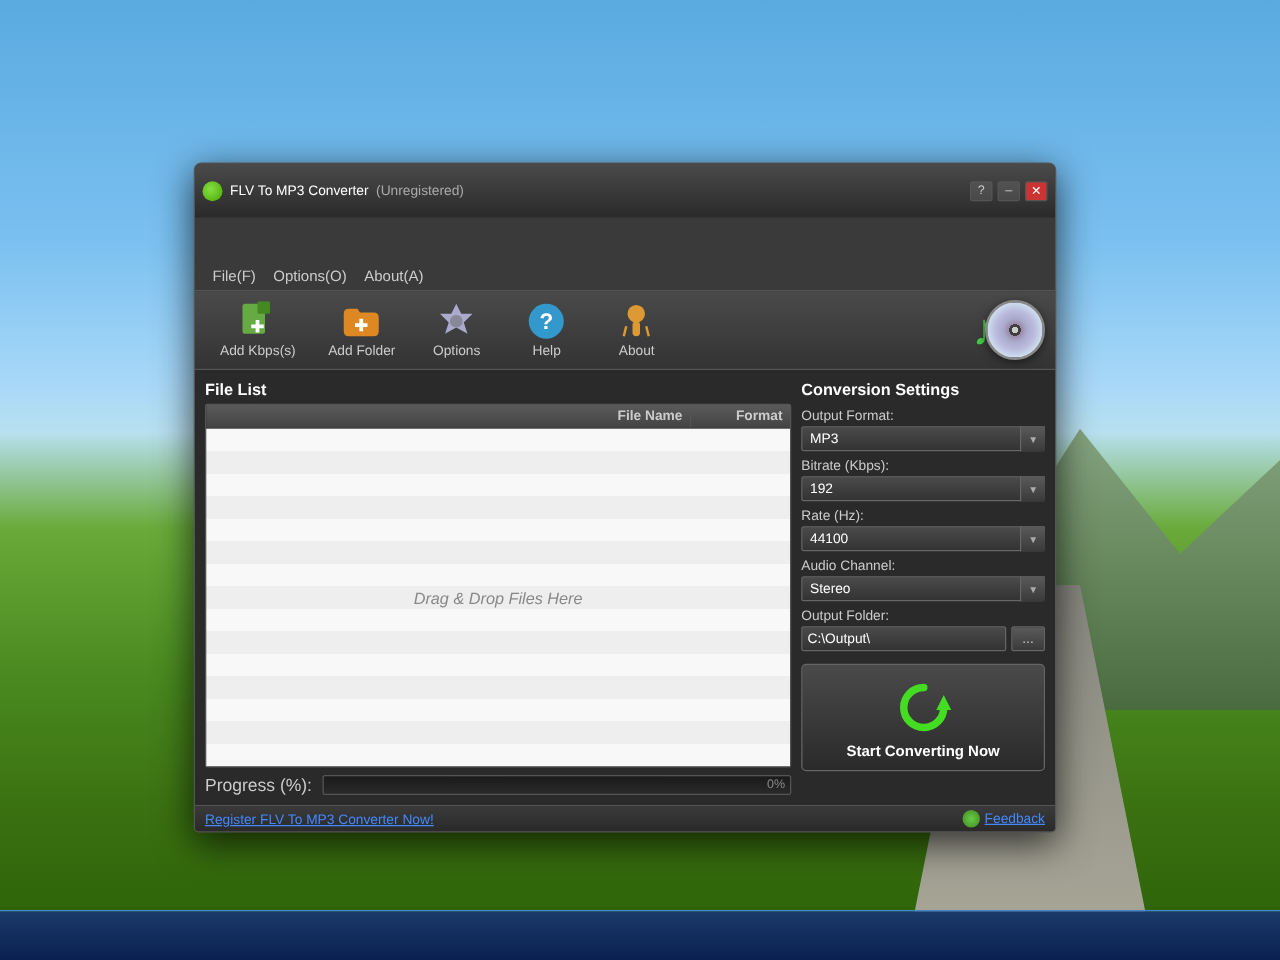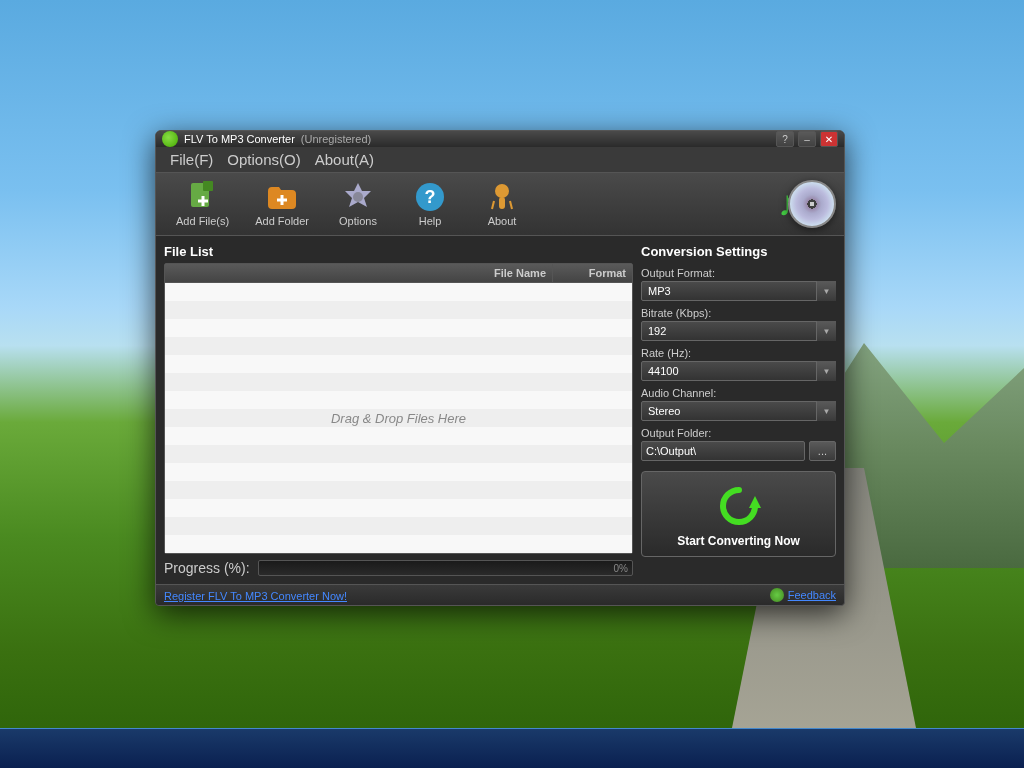--- a/index.html
+++ b/index.html
@@ -65,21 +65,21 @@
     }
 
     
     .title-bar {
       display: flex;
       align-items: center;
       justify-content: space-between;
       background: linear-gradient(180deg, #4a4a4a 0%, #2a2a2a 100%);
       padding: 4px 6px;
       border-radius: 5px 5px 0 0;
-      height: 16px;
+      height: 43px;
       gap: 36px;
     }
 
     .title-bar-left {
       display: flex;
       align-items: center;
       gap: 6px;
     }
 
     .app-icon-small {
@@ -125,24 +125,25 @@
     .menu-bar {
       background: #3a3a3a;
       padding: 2px 8px;
       display: flex;
       gap: 2px;
       border-bottom: 1px solid #555;
     }
 
     .menu-item {
       color: #cccccc;
-      font-size: 15px;
+      font-size: 12px;
       padding: 2px 6px;
       cursor: pointer;
       border-radius: 2px;
+      margin-top: 36px;
     }
 
     
     .toolbar {
       background: linear-gradient(180deg, #4a4a4a 0%, #333333 100%);
       display: flex;
       align-items: center;
       padding: 4px 8px;
       gap: 2px;
       border-bottom: 1px solid #555;
@@ -497,21 +498,21 @@
 
     <button class="toolbar-btn">
       <div class="toolbar-icon">
         <svg width="32" height="32" viewBox="0 0 32 32">
           <rect x="4" y="2" width="18" height="24" rx="2" fill="#66aa44"></rect>
           <rect x="16" y="0" width="10" height="10" rx="1" fill="#448822"></rect>
           <line x1="16" y1="15" x2="16" y2="25" stroke="white" stroke-width="3"></line>
           <line x1="11" y1="20" x2="21" y2="20" stroke="white" stroke-width="3"></line>
         </svg>
       </div>
-      <span class="toolbar-label">Add File(s)</span>
+      <span class="toolbar-label">Add Kbps(s)</span>
     </button>
 
     <button class="toolbar-btn">
       <div class="toolbar-icon">
         <svg width="32" height="32" viewBox="0 0 32 32">
           <path d="M2 10 Q2 6 6 6 L13 6 L15 9 L26 9 Q30 9 30 13 L30 24 Q30 28 26 28 L6 28 Q2 28 2 24 Z" fill="#dd8822"></path>
           <line x1="16" y1="14" x2="16" y2="24" stroke="white" stroke-width="3"></line>
           <line x1="11" y1="19" x2="21" y2="19" stroke="white" stroke-width="3"></line>
         </svg>
       </div>

